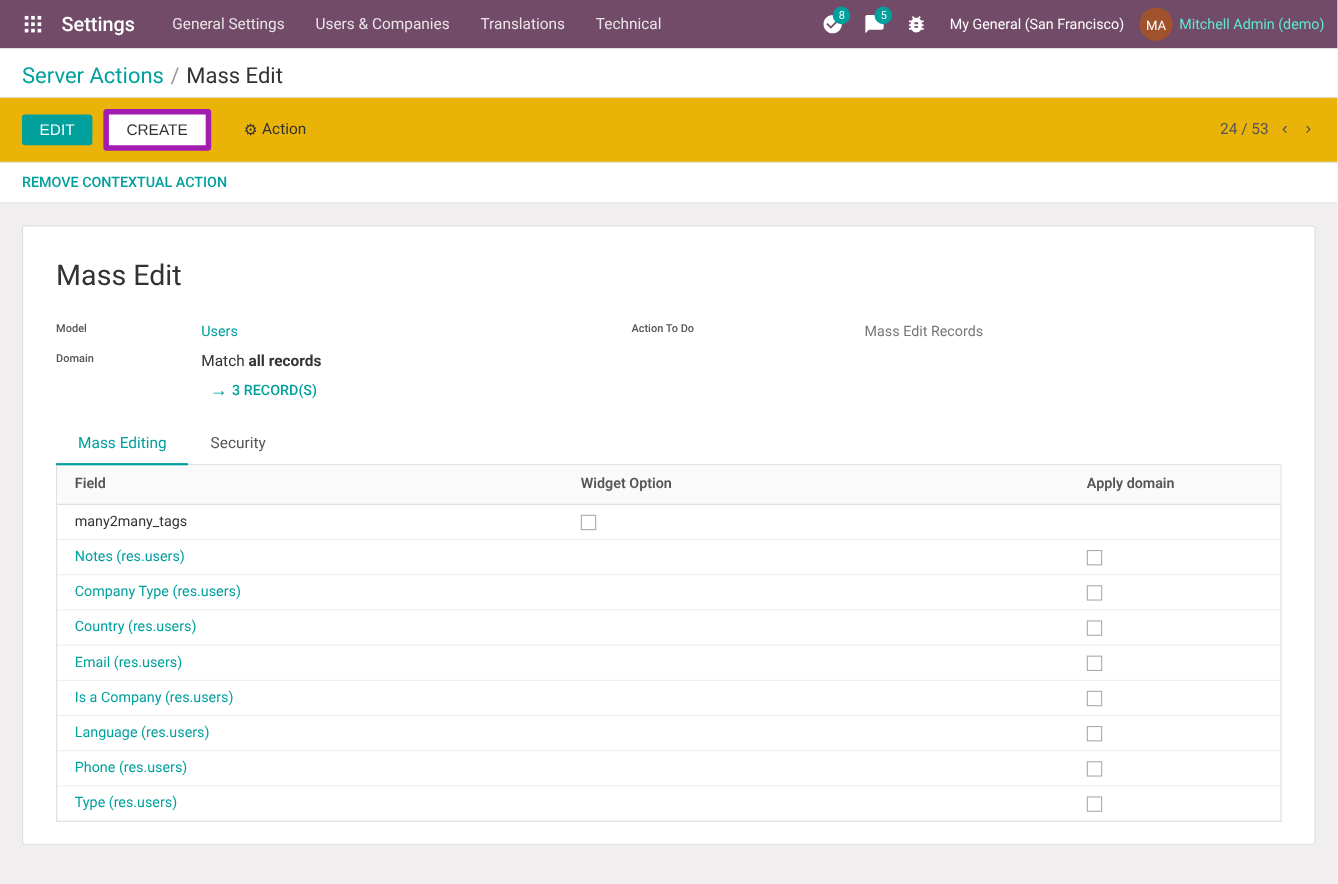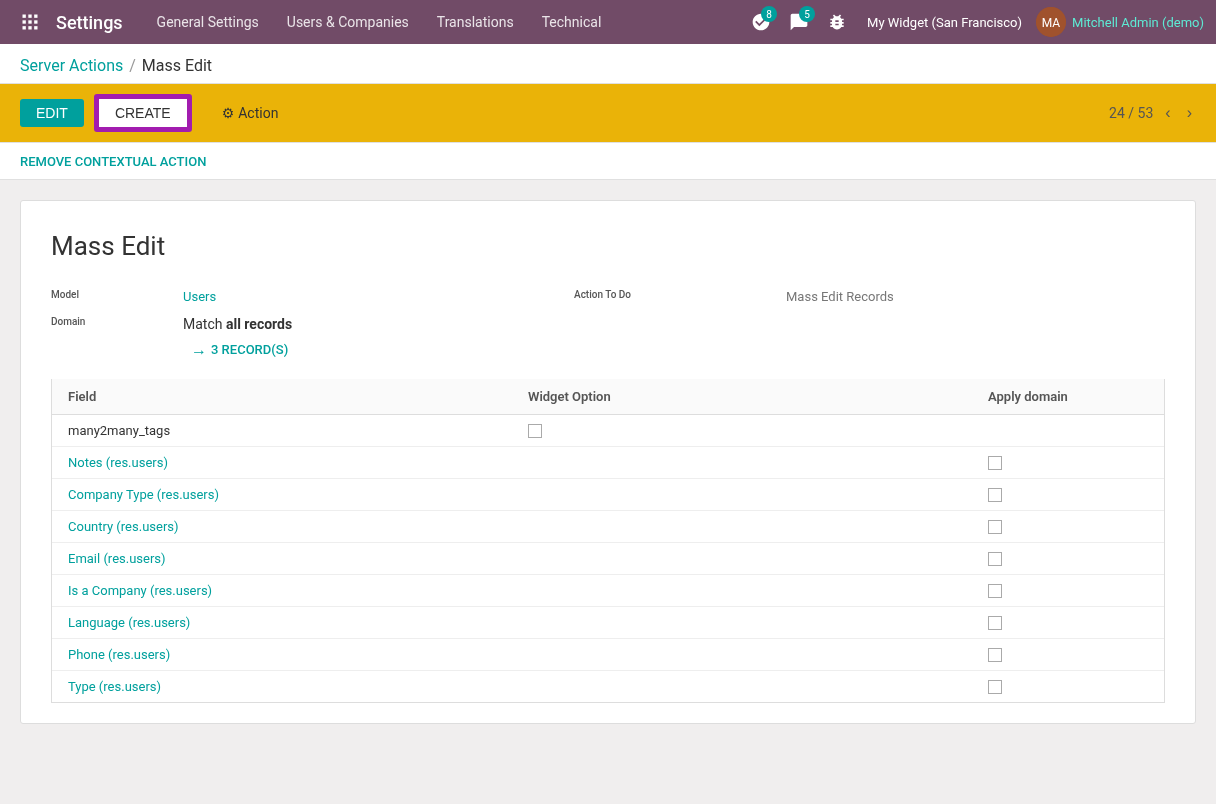--- a/index.html
+++ b/index.html
@@ -50,21 +50,21 @@
     
     .subheader {
       background: white;
       border-bottom: 1px solid #e0e0e0;
       padding: 0 20px;
     }
     .breadcrumb {
       display: flex;
       align-items: center;
       padding: 12px 0 8px;
-      font-size: 16px;
+      font-size: 20px;
       color: #666;
     }
     .breadcrumb-link { color: #00a09d; cursor: pointer; }
     .breadcrumb-sep { margin: 0 6px; color: #999; }
     .breadcrumb-current { color: #333; }
 
     
     .action-bar {
       background: #eab308;
       padding: 10px 20px;
@@ -289,21 +289,21 @@
       <svg width="20" height="20" viewBox="0 0 24 24" fill="white">
           <path d="M20 2H4c-1.1 0-2 .9-2 2v18l4-4h14c1.1 0 2-.9 2-2V4c0-1.1-.9-2-2-2z"></path>
         </svg>
       <span class="badge badge-chat">5</span>
     </div>
     <div class="topnav-icon-btn">
       <svg width="20" height="20" viewBox="0 0 24 24" fill="white">
           <path d="M20 8h-2.81c-.45-.78-1.07-1.45-1.82-1.96L17 4.41 15.59 3l-2.17 2.17C13 5.06 12.51 5 12 5s-1 .06-1.41.17L8.41 3 7 4.41l1.62 1.63C7.88 6.55 7.26 7.22 6.81 8H4v2h2.09c-.05.33-.09.66-.09 1v1H4v2h2v1c0 .34.04.67.09 1H4v2h2.81c1.04 1.79 2.97 3 5.19 3s4.15-1.21 5.19-3H20v-2h-2.09c.05-.33.09-.66.09-1v-1h2v-2h-2v-1c0-.34-.04-.67-.09-1H20V8zm-6 8h-4v-2h4v2zm0-4h-4v-2h4v2z"></path>
         </svg>
     </div>
-    <span class="topnav-company">My Widget (San Francisco)</span>
+    <span class="topnav-company">My General (San Francisco)</span>
     <div class="topnav-user">
       <div class="topnav-avatar">
         <svg width="30" height="30" viewBox="0 0 30 30">
             <circle cx="15" cy="15" r="15" fill="#a0522d"></circle>
             <text x="15" y="20" text-anchor="middle" fill="white" font-size="12">MA</text>
           </svg>
       </div>
       <span class="topnav-username">Mitchell Admin (demo)</span>
     </div>
   </div>
@@ -353,20 +353,24 @@
         <span class="field-value-text">
           <span>Match </span><span class="bold">all records</span>
         </span>
         <div class="records-link">
           <span class="arrow-icon">→</span>
           <span>3 RECORD(S)</span>
         </div>
       </div>
     </div>
 
+    <div class="tabs">
+      <div class="tab active">Mass Editing</div>
+      <div class="tab">Security</div>
+    </div>
 
     <div class="tab-content">
       <div class="table-header">
         <span>Field</span>
         <span>Widget Option</span>
         <span>Apply domain</span>
       </div>
 
       <div class="table-row">
         <span class="cell-widget">many2many_tags</span>

